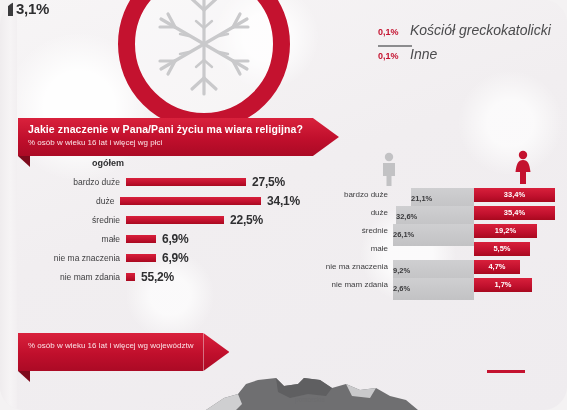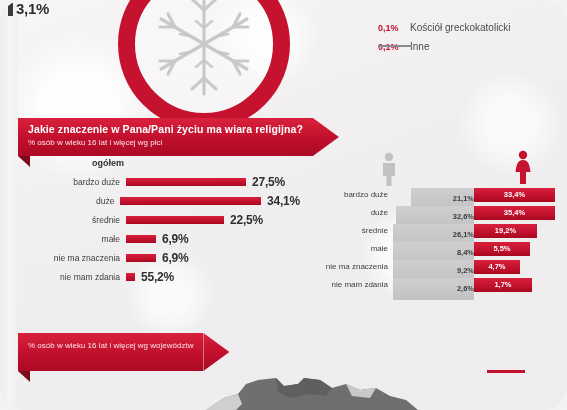--- a/index.html
+++ b/index.html
@@ -29,21 +29,21 @@
   
   .ring{position:absolute;left:118px;top:-42px;width:172px;height:172px;border-radius:50%;
     border:17px solid #c4122f;box-sizing:border-box;
     background:rgba(255,255,255,.35);}
   .ring svg{position:absolute;left:50%;top:50%;transform:translate(-50%,-50%);}
 
   
   .legend{position:absolute;left:378px;top:22px;width:185px;}
   .legrow{display:flex;align-items:baseline;gap:8px;margin-bottom:8px;}
   .legrow .pct{font-size:9px;font-weight:bold;color:#c4122f;width:24px;}
-  .legrow .lbl{font-size:10px;color:#4b4b4d;}
+  .legrow .lbl{font-size:14px;color:#4b4b4d;font-style:italic;}
   .legrule{position:absolute;left:378px;top:45px;width:34px;height:2px;background:#8c8c8e;}
 
   
   .banner{position:absolute;height:38px;display:flex;}
   .banner .body{background:linear-gradient(180deg,#d9213c 0%,#c00f2c 55%,#ab0a25 100%);
     padding:5px 10px 0 10px;box-sizing:border-box;height:38px;}
   .banner .arrow{width:26px;height:38px;
     background:linear-gradient(180deg,#d9213c 0%,#c00f2c 55%,#ab0a25 100%);
     clip-path:polygon(0 0,0 100%,100% 50%);}
   .banner h2{margin:0;font-size:10.5px;font-weight:bold;color:#ffffff;white-space:nowrap;letter-spacing:.1px;}
@@ -66,21 +66,21 @@
   .gicon{position:absolute;}
   .gicon.m{left:68px;top:2px;}
   .gicon.f{left:202px;top:0px;}
 
   .chartR{position:absolute;left:310px;top:186px;width:250px;}
   .rowR{display:flex;align-items:center;height:17px;margin-bottom:1px;}
   .rowR .cat{width:78px;text-align:right;font-size:8px;color:#3d3d3f;padding-right:5px;}
   .rowR .pair{position:relative;width:162px;height:14px;display:flex;justify-content:center;}
   .rowR .mbar{position:absolute;right:50%;height:22px;
     background:linear-gradient(180deg,#cfcfd1 0%,#c2c2c4 100%);
-    display:flex;align-items:center;justify-content:flex-end;}
+    display:flex;align-items:center;justify-content:flex-start;}
   .rowR .fbar{position:absolute;left:50%;height:14px;
     background:linear-gradient(180deg,#d8203b 0%,#c0102d 60%,#a8091f 100%);
     display:flex;align-items:center;justify-content:center;}
   .rowR .mbar span{font-size:7.5px;font-weight:bold;color:#3a3a3c;}
   .rowR .fbar span{font-size:7.5px;font-weight:bold;color:#ffffff;}
 
   
   .mapwrap{position:absolute;left:180px;top:372px;width:250px;height:38px;overflow:hidden;}
   .maplabel{position:absolute;left:295px;top:396px;font-size:6.5px;color:#6d6d6f;}
   .mapmark{position:absolute;left:487px;top:370px;width:38px;height:3px;background:#c4122f;}
@@ -228,23 +228,20 @@
             <span>26,1%</span>
           </span>
         <span class="fbar" style="width:63px">
             <span>19,2%</span>
           </span>
       </span>
     </div>
     <div class="rowR">
       <span class="cat">małe</span>
       <span class="pair">
-        <span class="mbar" style="width:81px">
-            <span>8,4%</span>
-          </span>
         <span class="fbar" style="width:56px">
             <span>5,5%</span>
           </span>
       </span>
     </div>
     <div class="rowR">
       <span class="cat">nie ma znaczenia</span>
       <span class="pair">
         <span class="mbar" style="width:81px">
             <span>9,2%</span>

